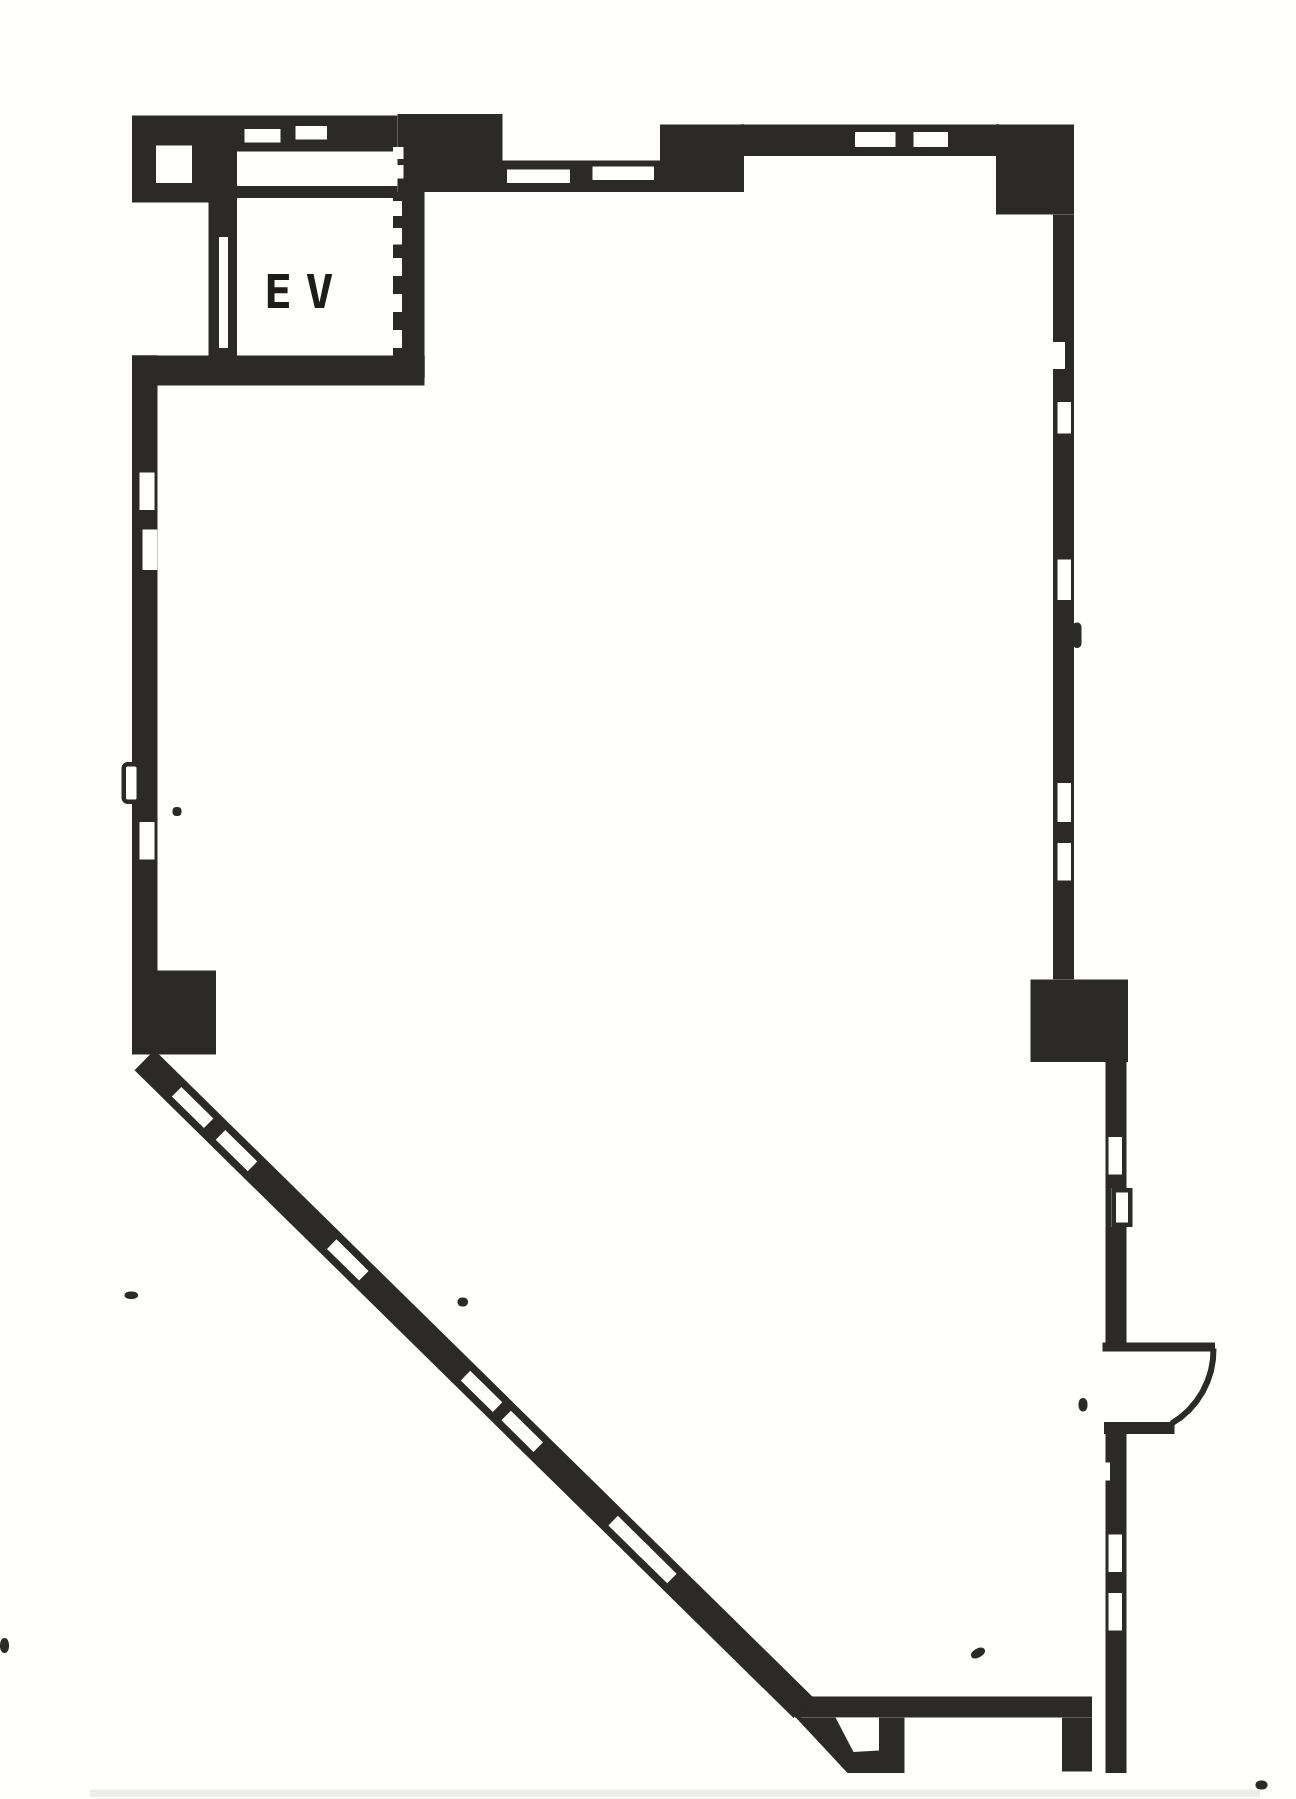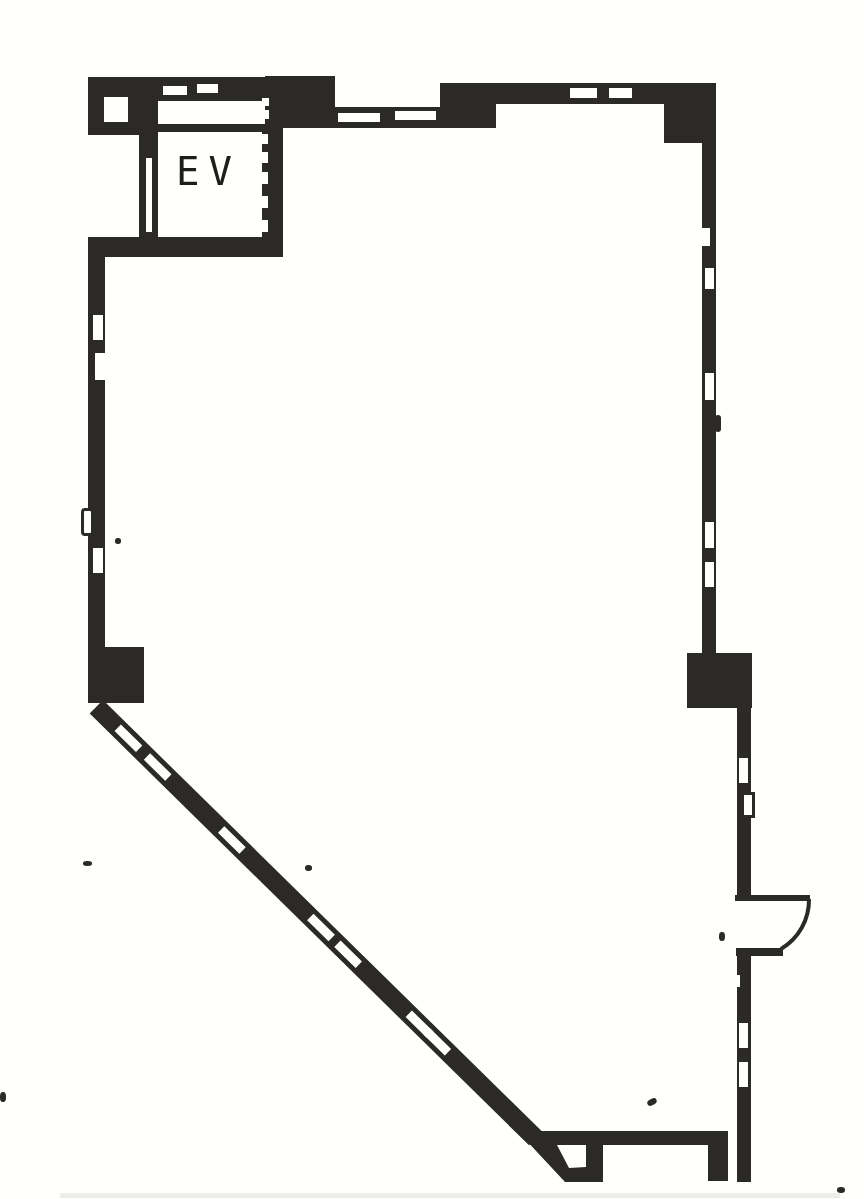--- a/index.html
+++ b/index.html
@@ -19,22 +19,22 @@
   .fixture{position:absolute;background:var(--paper,#fbfbf9);border:3px solid var(--wall,#2e2d2b);box-sizing:border-box;}
   .speck{position:absolute;background:var(--wall,#2e2d2b);border-radius:45%;}
   .smudge{position:absolute;background:var(--smudge,#e9e9e6);}
   .diag{
     position:absolute;left:103px;top:700px;width:616px;height:19px;
     background:var(--wall,#2e2d2b);
     transform:rotate(44.5deg);transform-origin:0 0;
   }
   .diag .slot{height:9px;top:5px;width:30px;}
   .ev-label{
-    position:absolute;left:176px;top:149px;
-    font-size:39px;font-weight:400;letter-spacing:9px;
+    position:absolute;left:176px;top:177px;
+    font-size:31px;font-weight:700;letter-spacing:9px;
     color:#22211f;
   }
   .overlay{position:absolute;left:0;top:0;width:864px;height:1199px;}
 </style>
 </head>
 <body>
 
 <div class="plan">
 
   <div class="wall" style="left:88px;top:77px;width:56px;height:58px;"></div>

